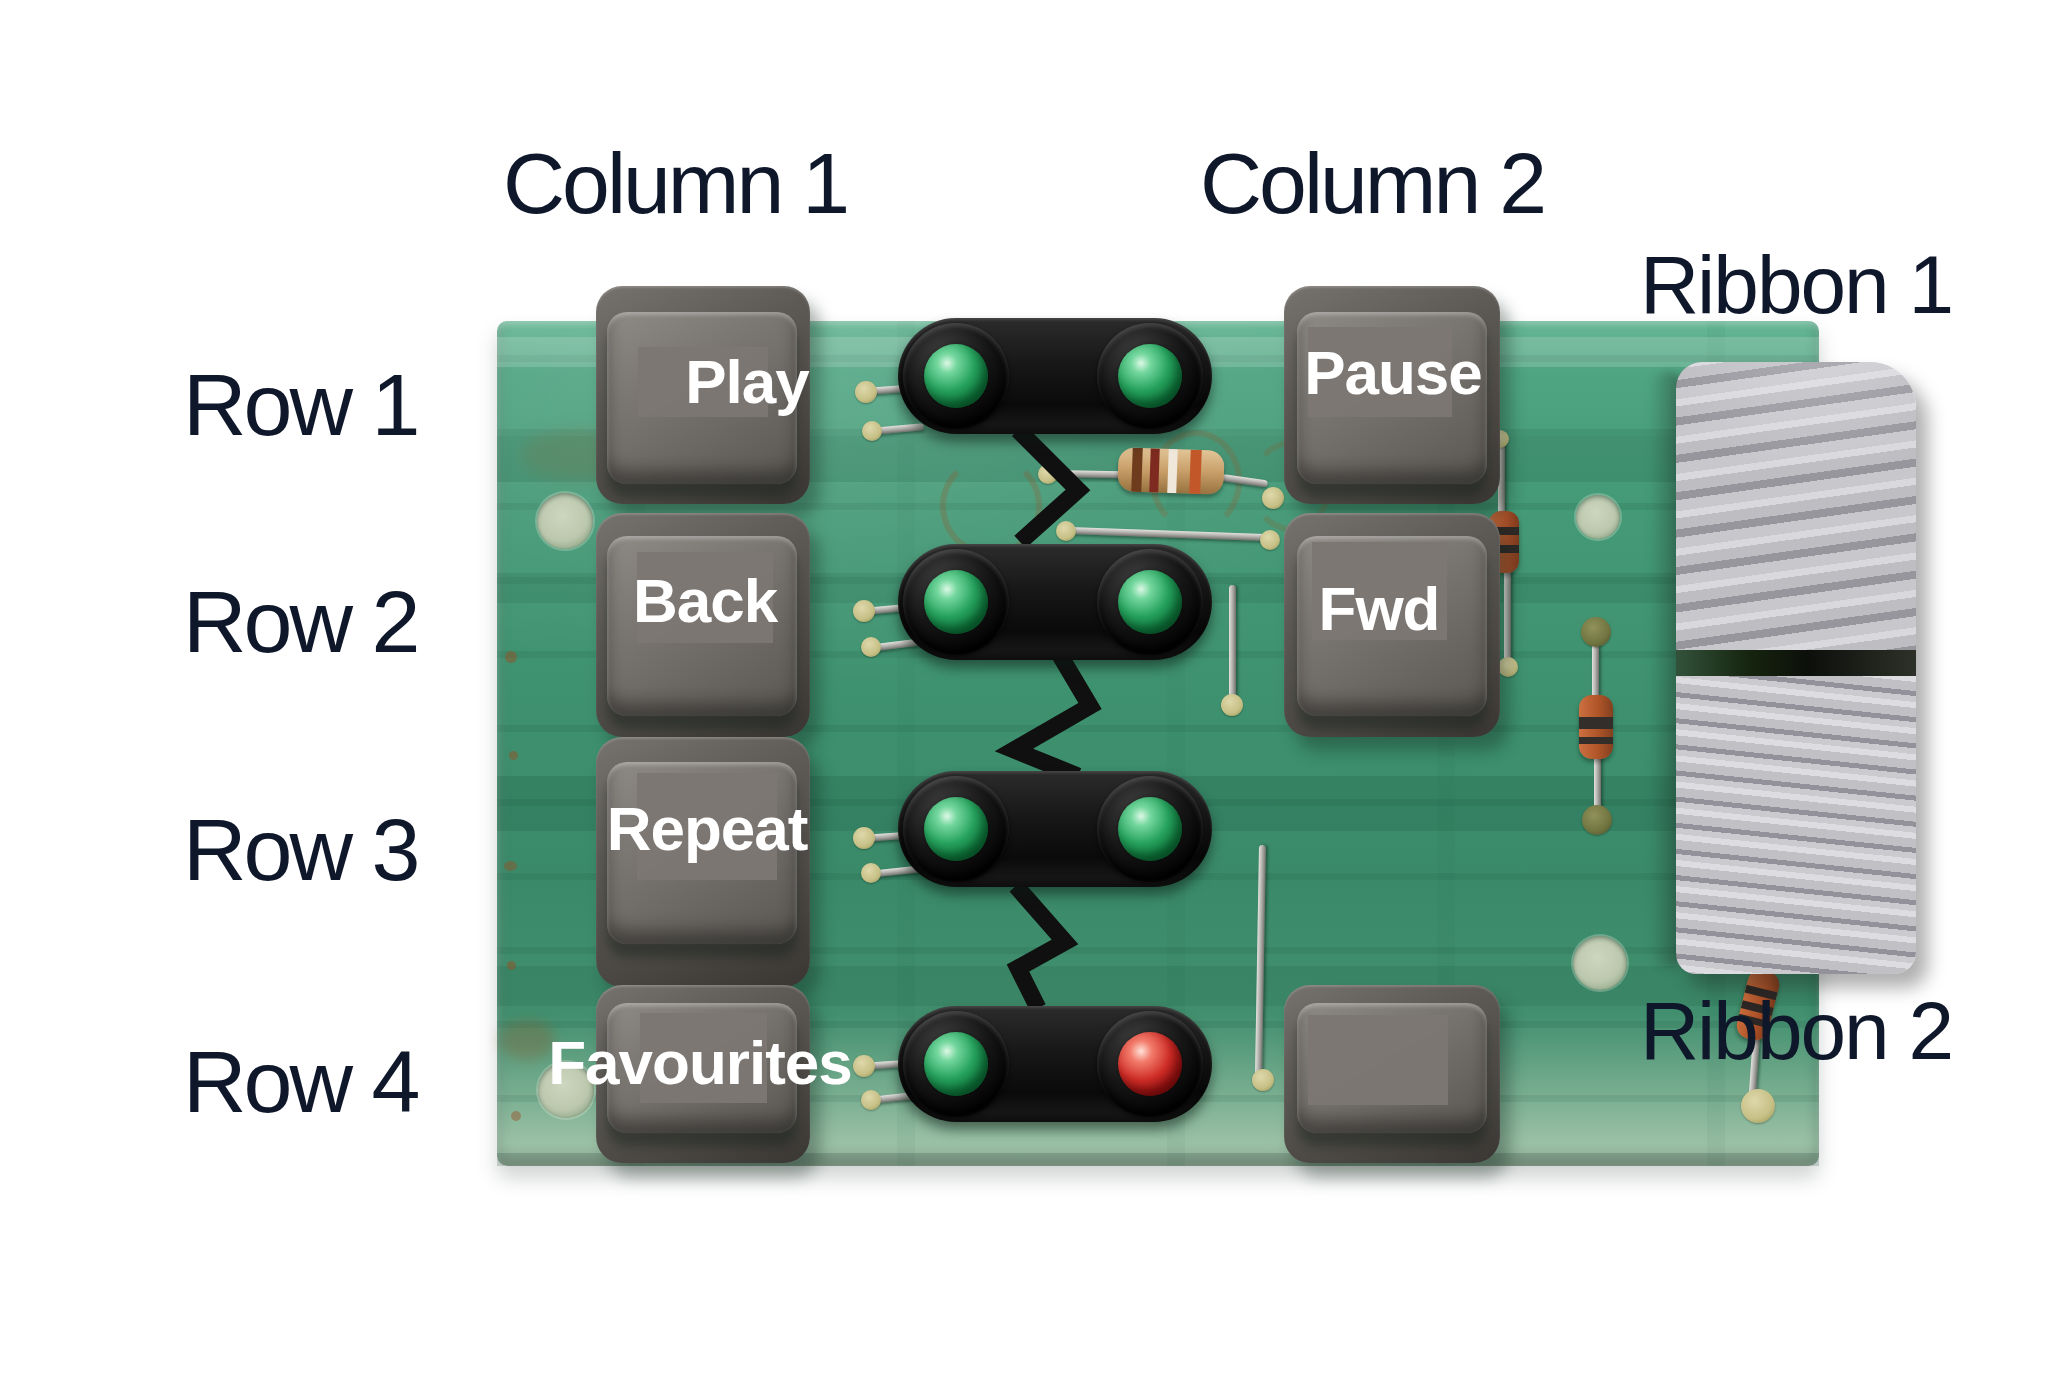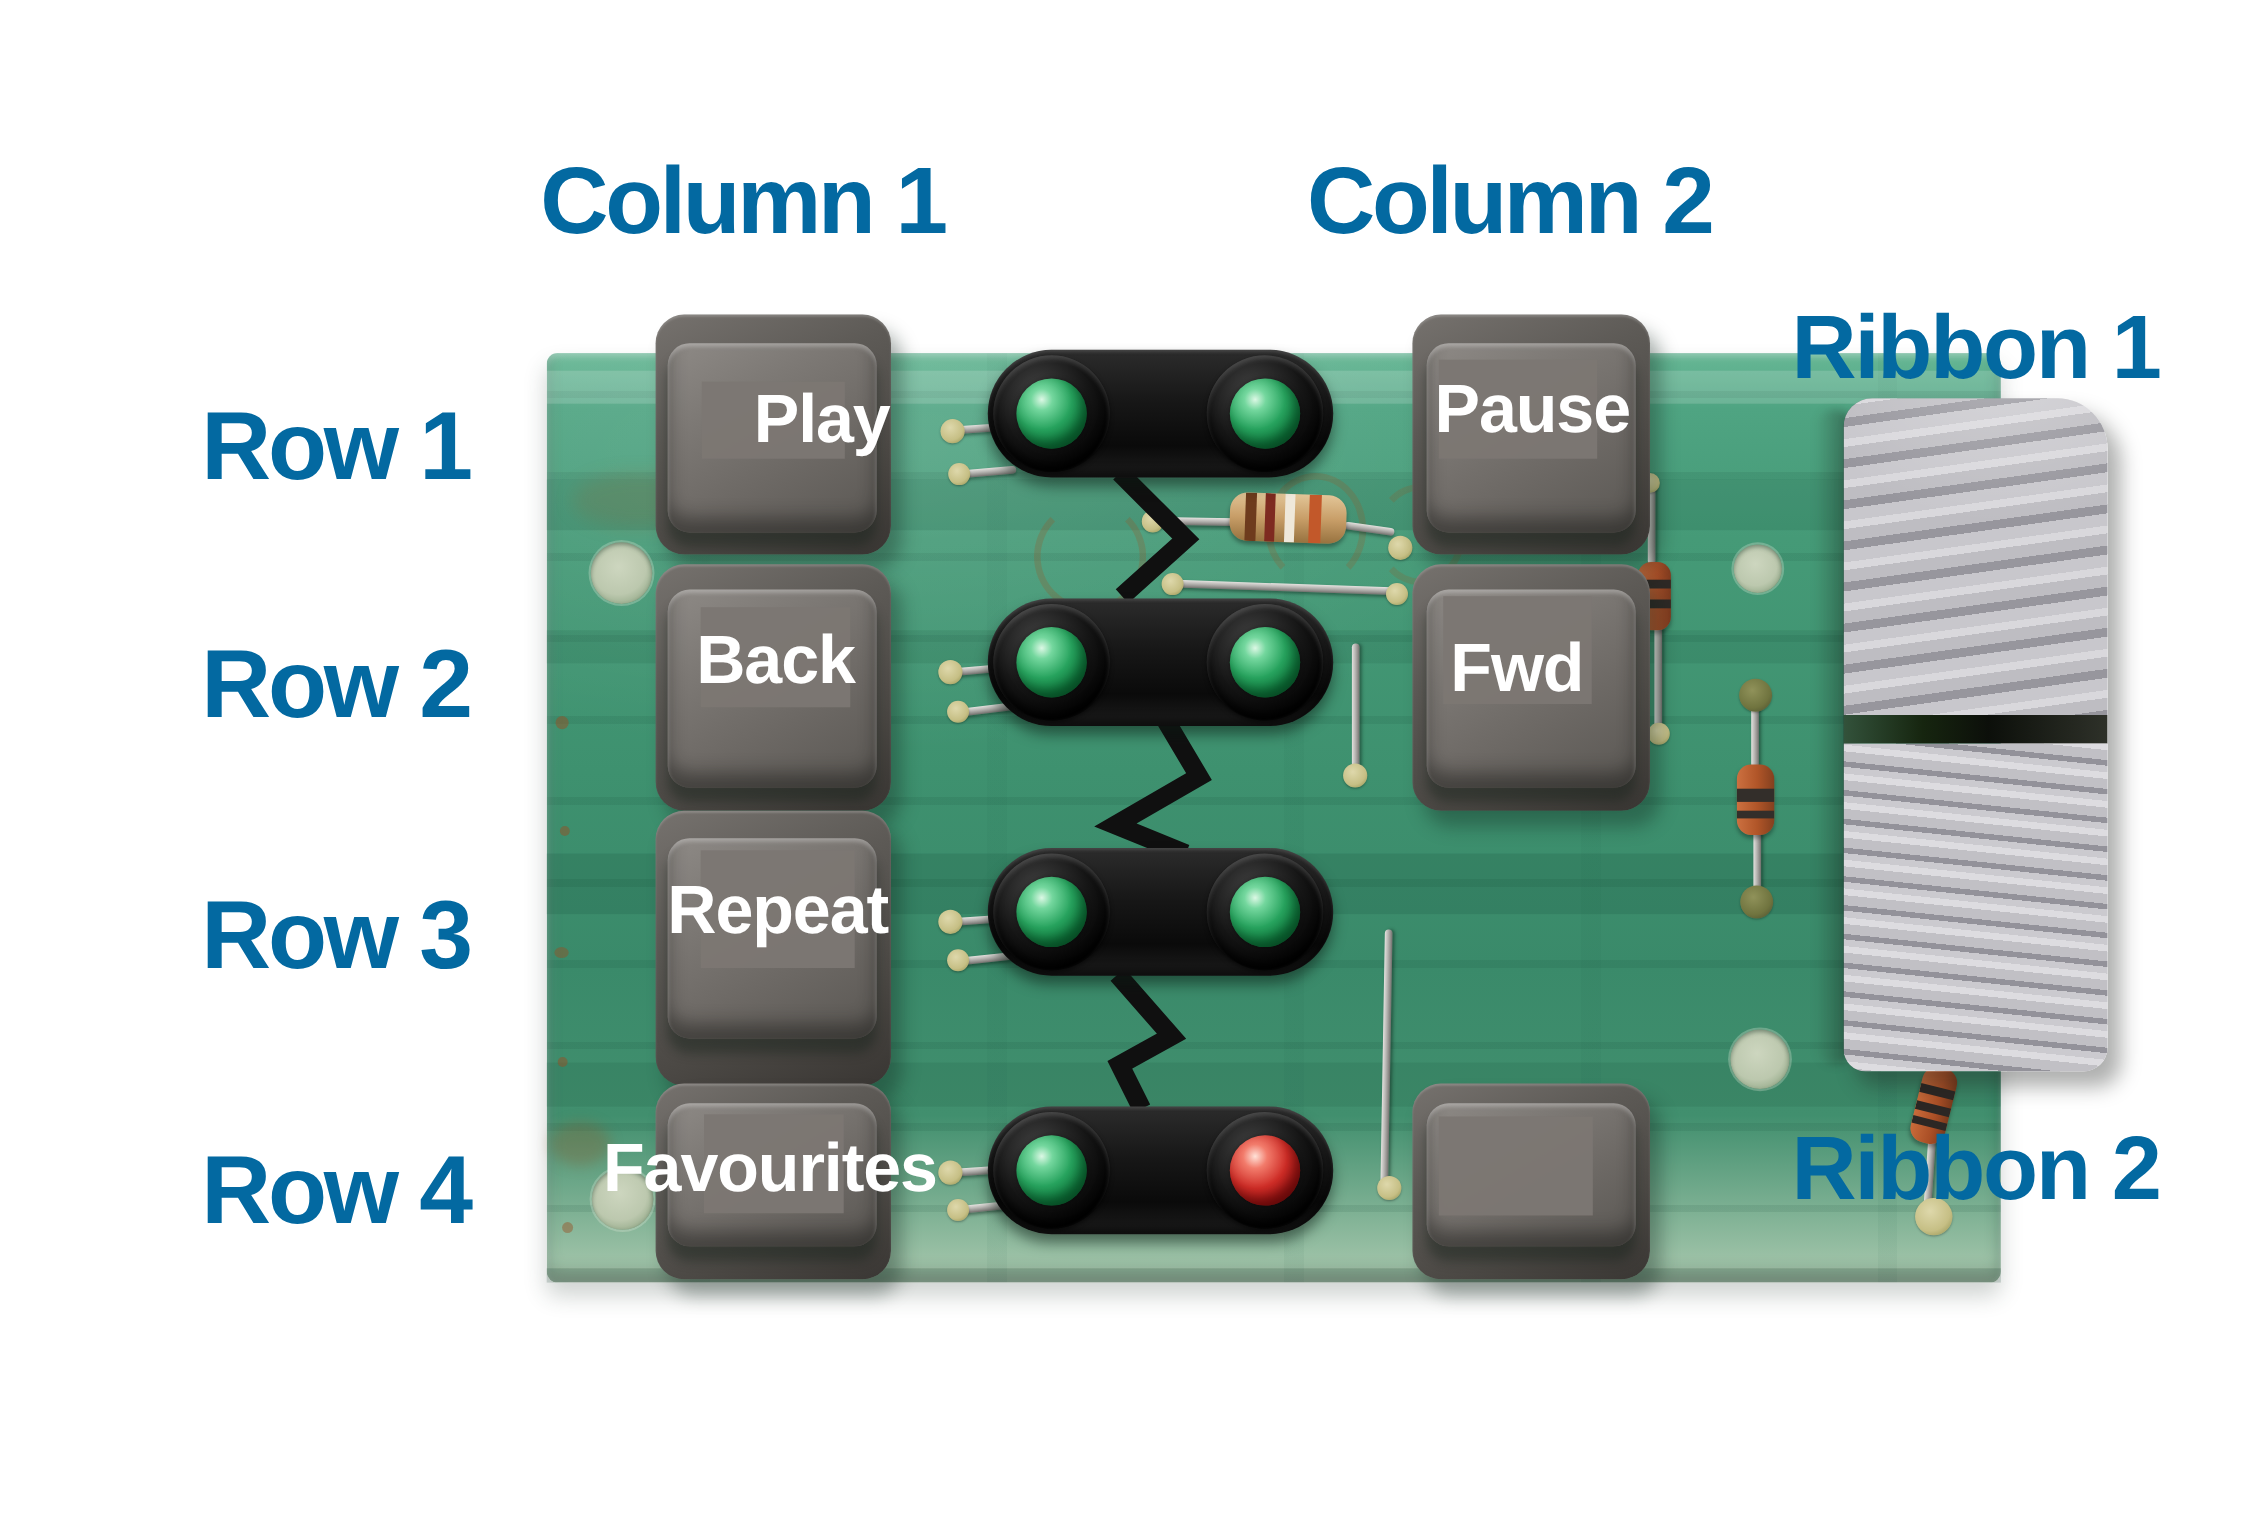--- a/index.html
+++ b/index.html
@@ -1,26 +1,26 @@
 <!DOCTYPE html>
 <html><head>
 <meta charset="utf-8">
 <title>Annotated PCB Button Matrix</title>
 <style>
   html,body{margin:0;padding:0;background:#fff;}
   .stage{position:relative;width:2050px;height:1397px;background:#ffffff;overflow:hidden;
          font-family:"Liberation Sans",sans-serif;}
 
   
-  .annot{position:absolute;font-weight:bold;color:#0369a1;letter-spacing:-3px;white-space:nowrap;
+  .annot{position:absolute;font-weight:normal;color:#0f172a;letter-spacing:-3px;white-space:nowrap;
          display:flex;align-items:center;}
   .annot.center{justify-content:center;}
   .annot.f86{font-size:86px;}
   .annot.f88{font-size:88px;}
-  .annot.f82{font-size:82px;letter-spacing:-2px;margin-top:32px;}
+  .annot.f82{font-size:82px;letter-spacing:-2px;}
 
   
   .board{position:absolute;left:497px;top:321px;width:1322px;height:845px;border-radius:10px;
     background:
       radial-gradient(90% 55% at 22% 10%, rgba(255,255,255,.12), transparent 60%),
       repeating-linear-gradient(180deg, rgba(12,60,44,0) 0 34px, rgba(12,60,44,.10) 34px 41px, rgba(12,60,44,0) 41px 74px),
       repeating-linear-gradient(90deg, rgba(20,80,60,0) 0 130px, rgba(20,80,60,.05) 130px 148px, rgba(20,80,60,0) 148px 270px),
       linear-gradient(180deg,#67b795 0%,#4fa482 6%,#459a77 20%,#3e916f 45%,#3a8a6a 66%,#418f6e 82%,#9fc3a8 98%,#c9d8c2 100%);
     box-shadow: inset 0 3px 6px rgba(255,255,255,.28), inset 0 -10px 14px rgba(10,40,30,.35),
                 inset 6px 0 10px rgba(255,255,255,.10), 0 12px 20px rgba(40,60,50,.22);}

